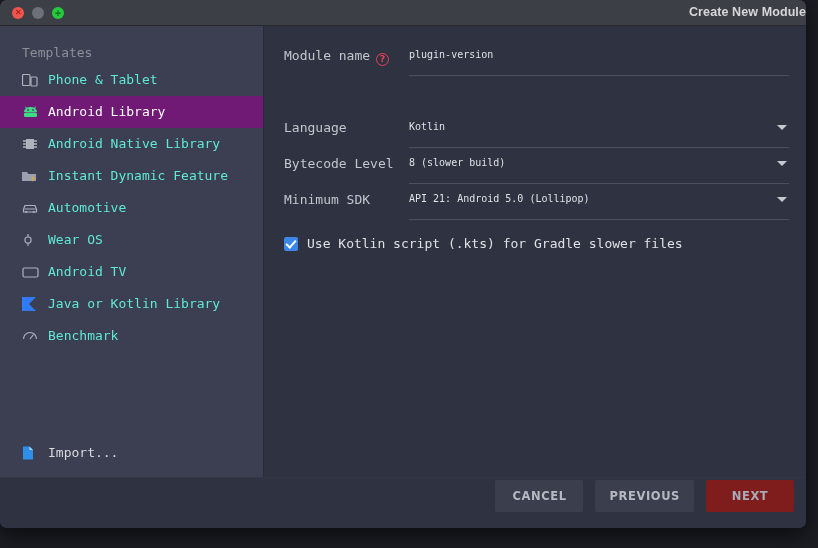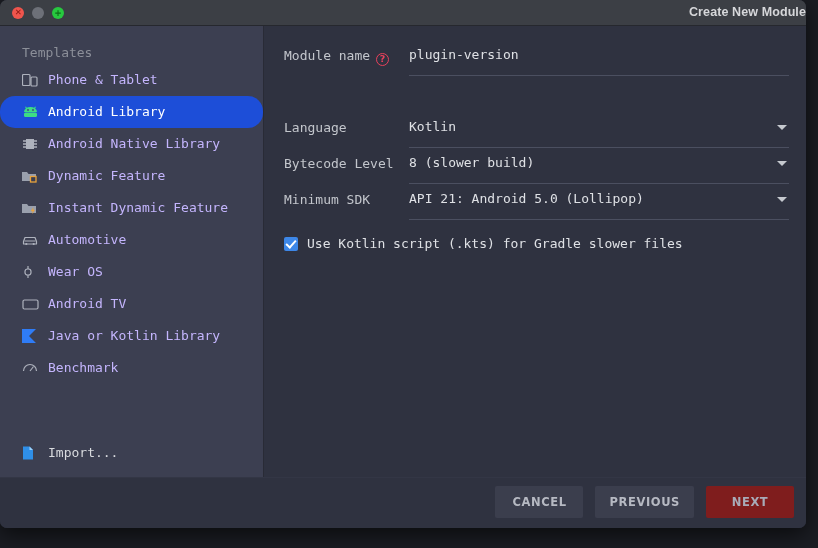--- a/index.html
+++ b/index.html
@@ -73,25 +73,25 @@
     font-size: 13px;
     color: #8c8f99;
     line-height: 22px;
     margin-bottom: 0;
   }
   .tpl-item {
     position: relative;
     height: 32px;
     display: flex; align-items: center;
     padding-left: 22px;
-    color: #c4b5fd;
+    color: #5eead4;
     font-size: 13px;
     white-space: nowrap;
   }
-  .tpl-item.selected { background: #1d4ed8; color: #ffffff; border-radius: 15px; }
+  .tpl-item.selected { background: #701a75; color: #ffffff; }
   .tpl-icon {
     width: 18px; height: 16px;
     margin-right: 8px;
     flex: 0 0 18px;
     display: flex; align-items: center; justify-content: flex-start;
   }
   .tpl-label { line-height: 16px; }
 
   #import-row {
     position: absolute;
@@ -129,21 +129,21 @@
     color: #e8415c;
     font-size: 9.5px; line-height: 10px;
     text-align: center;
     font-family: "DejaVu Sans", sans-serif;
     font-weight: 700;
     vertical-align: -2px;
   }
   .field-value {
     position: absolute;
     left: 125px; right: 0; top: 6px;
-    font-size: 13px; color: #dfe1e5;
+    font-size: 10px; color: #dfe1e5;
     line-height: 18px;
     white-space: nowrap;
   }
   .field-underline {
     position: absolute;
     left: 125px; right: 0; bottom: 0;
     height: 1px; background: #4b4f60;
   }
   .field-underline.focused { height: 2px; background: #3d87e8; }
   .caret {
@@ -190,21 +190,21 @@
   
   #footer {
     position: absolute;
     left: 0; right: 0; bottom: 0;
     height: 51px;
     background: #2f3240;
     border-top: 1px solid #333645;
   }
   #buttons {
     position: absolute;
-    right: 12px; top: 8px;
+    right: 12px; top: 2px;
     display: flex; gap: 12px;
   }
   .btn {
     height: 32px;
     min-width: 88px;
     padding: 0 14px;
     display: flex; align-items: center; justify-content: center;
     font-family: "DejaVu Sans", "Liberation Sans", sans-serif;
     font-size: 11.5px;
     font-weight: 700;
@@ -277,29 +277,20 @@
                 <line x1="1" y1="10" x2="4" y2="10"></line>
                 <line x1="12" y1="4" x2="15" y2="4"></line>
                 <line x1="12" y1="7" x2="15" y2="7"></line>
                 <line x1="12" y1="10" x2="15" y2="10"></line>
               </g>
             </svg>
         </span>
         <span class="tpl-label">Android Native Library</span>
       </div>
 
-      <div class="tpl-item">
-        <span class="tpl-icon">
-          <svg width="17" height="14" viewBox="0 0 17 14">
-              <path d="M0 3 h5 l1.5 2 H14 v7 H0 Z" fill="#9aa0ad"></path>
-              <rect x="8.5" y="7.5" width="5.5" height="5.5" fill="#3c3f51" stroke="#e8a33d" stroke-width="1.3"></rect>
-            </svg>
-        </span>
-        <span class="tpl-label">Dynamic Feature</span>
-      </div>
 
       <div class="tpl-item">
         <span class="tpl-icon">
           <svg width="17" height="14" viewBox="0 0 17 14">
               <path d="M0 3 h5 l1.5 2 H14 v7 H0 Z" fill="#9aa0ad"></path>
               <path d="M11.5 6 L8.8 10.2 h2 l-0.8 3 L13 8.8 h-2 Z" fill="#e8a33d"></path>
             </svg>
         </span>
         <span class="tpl-label">Instant Dynamic Feature</span>
       </div>

